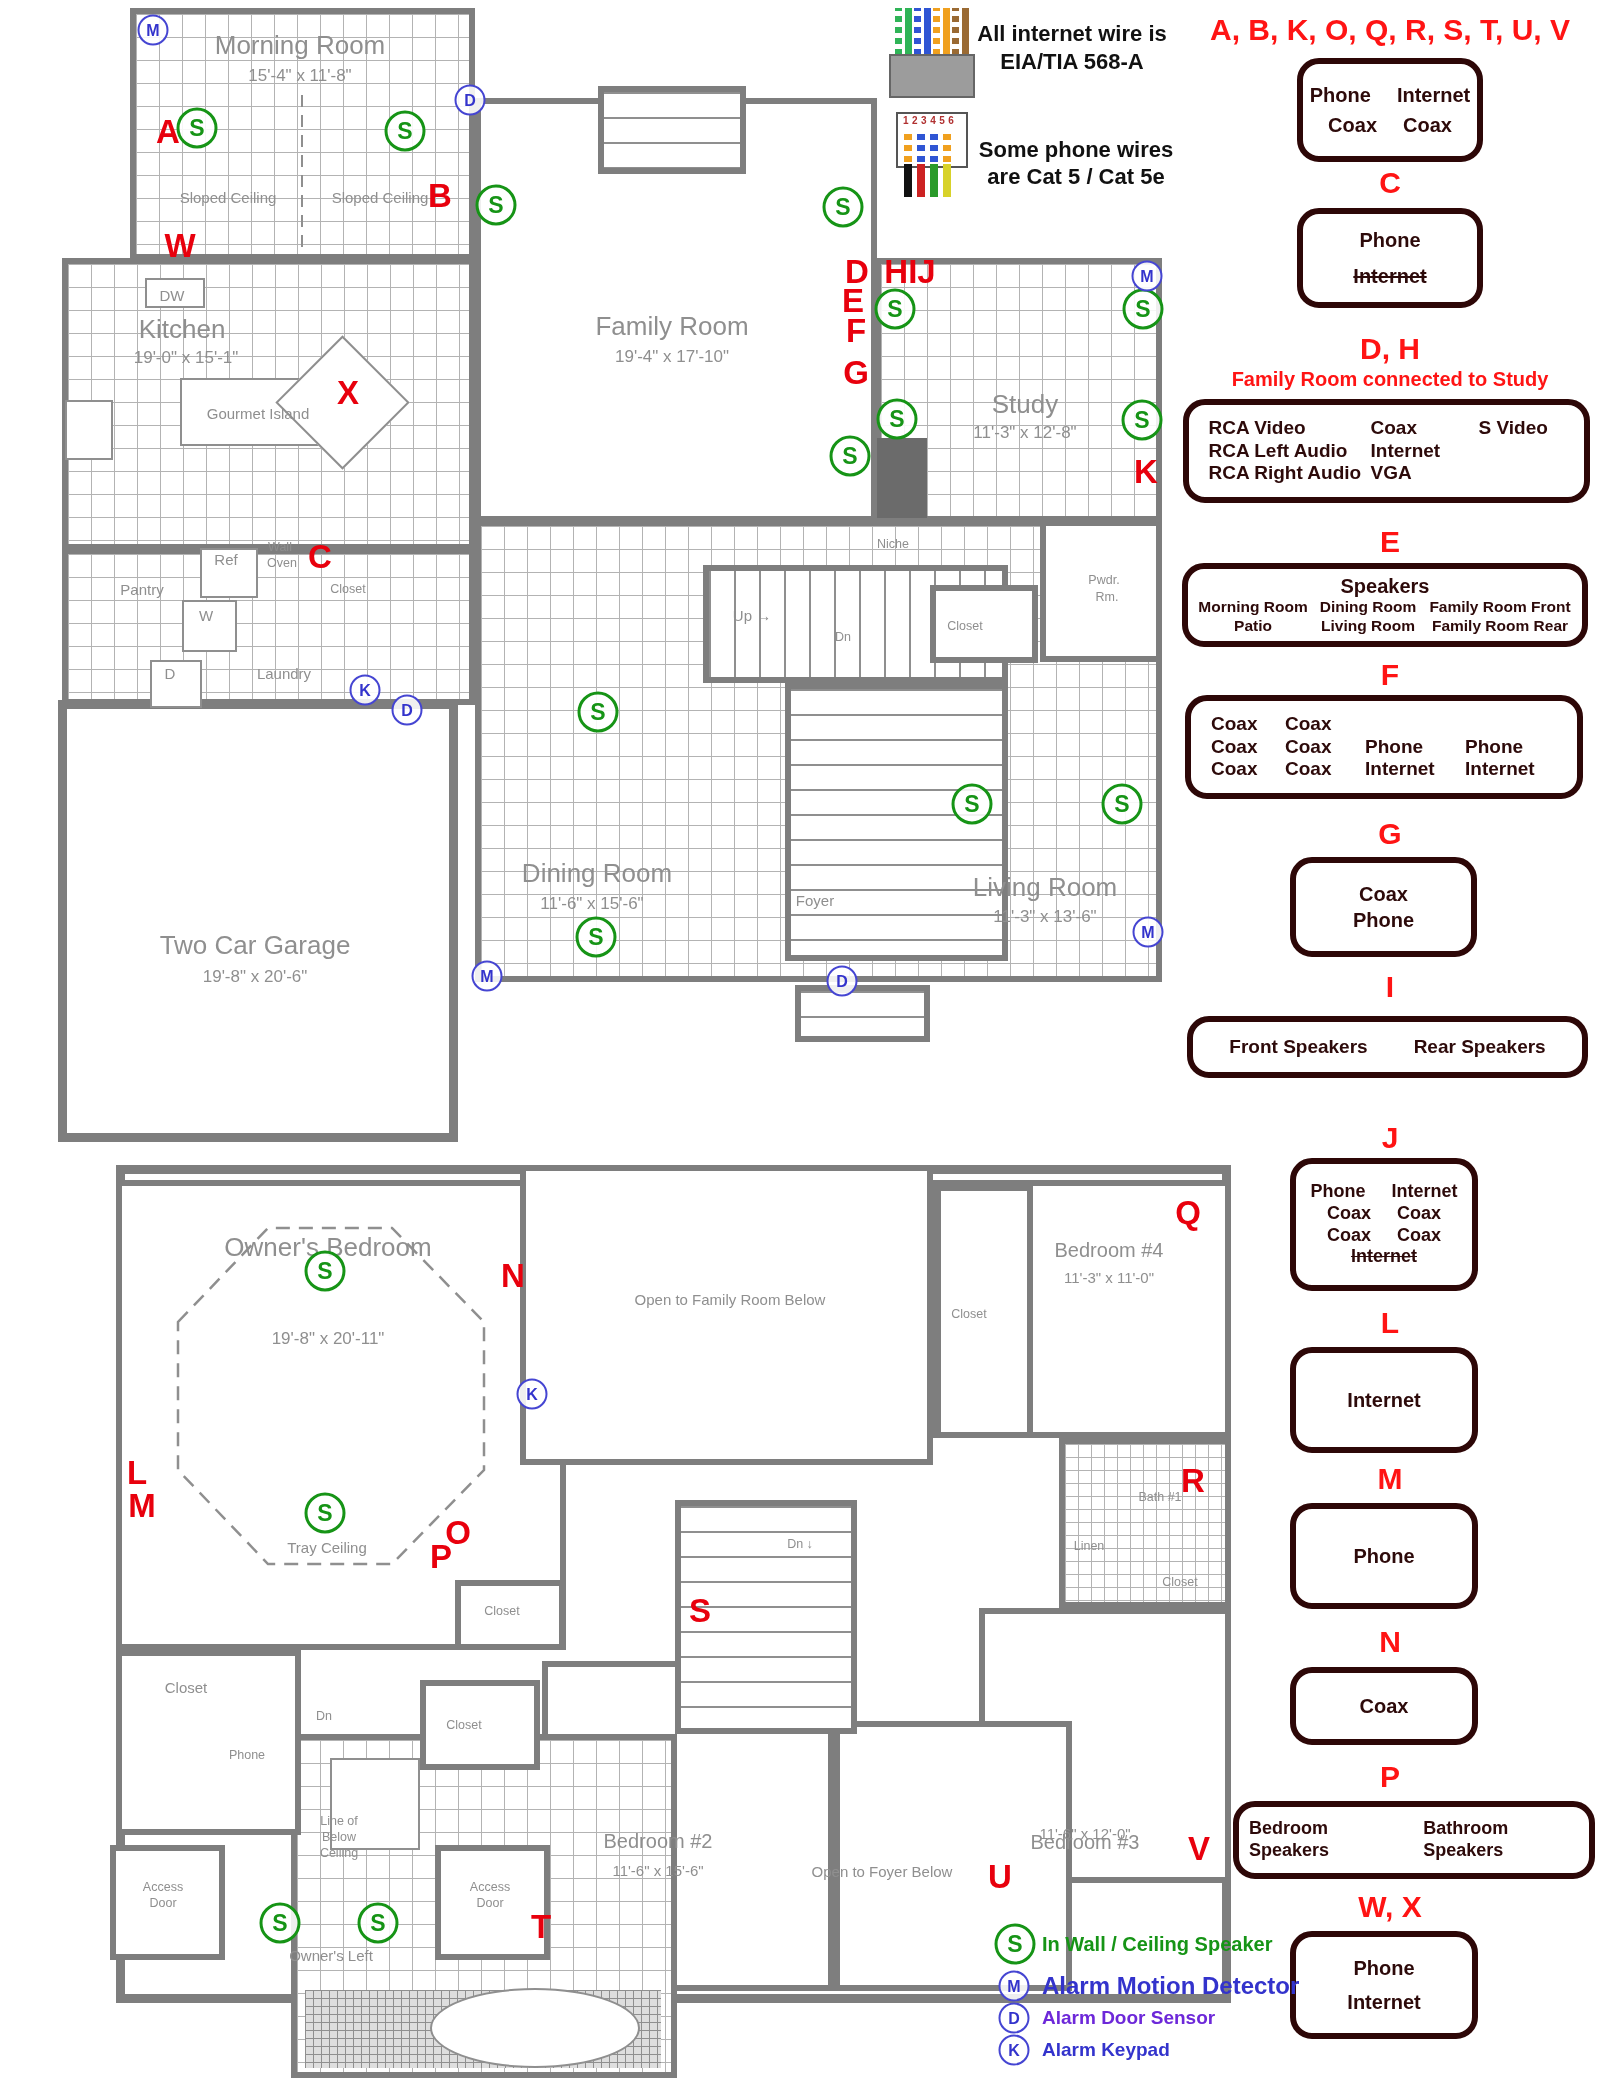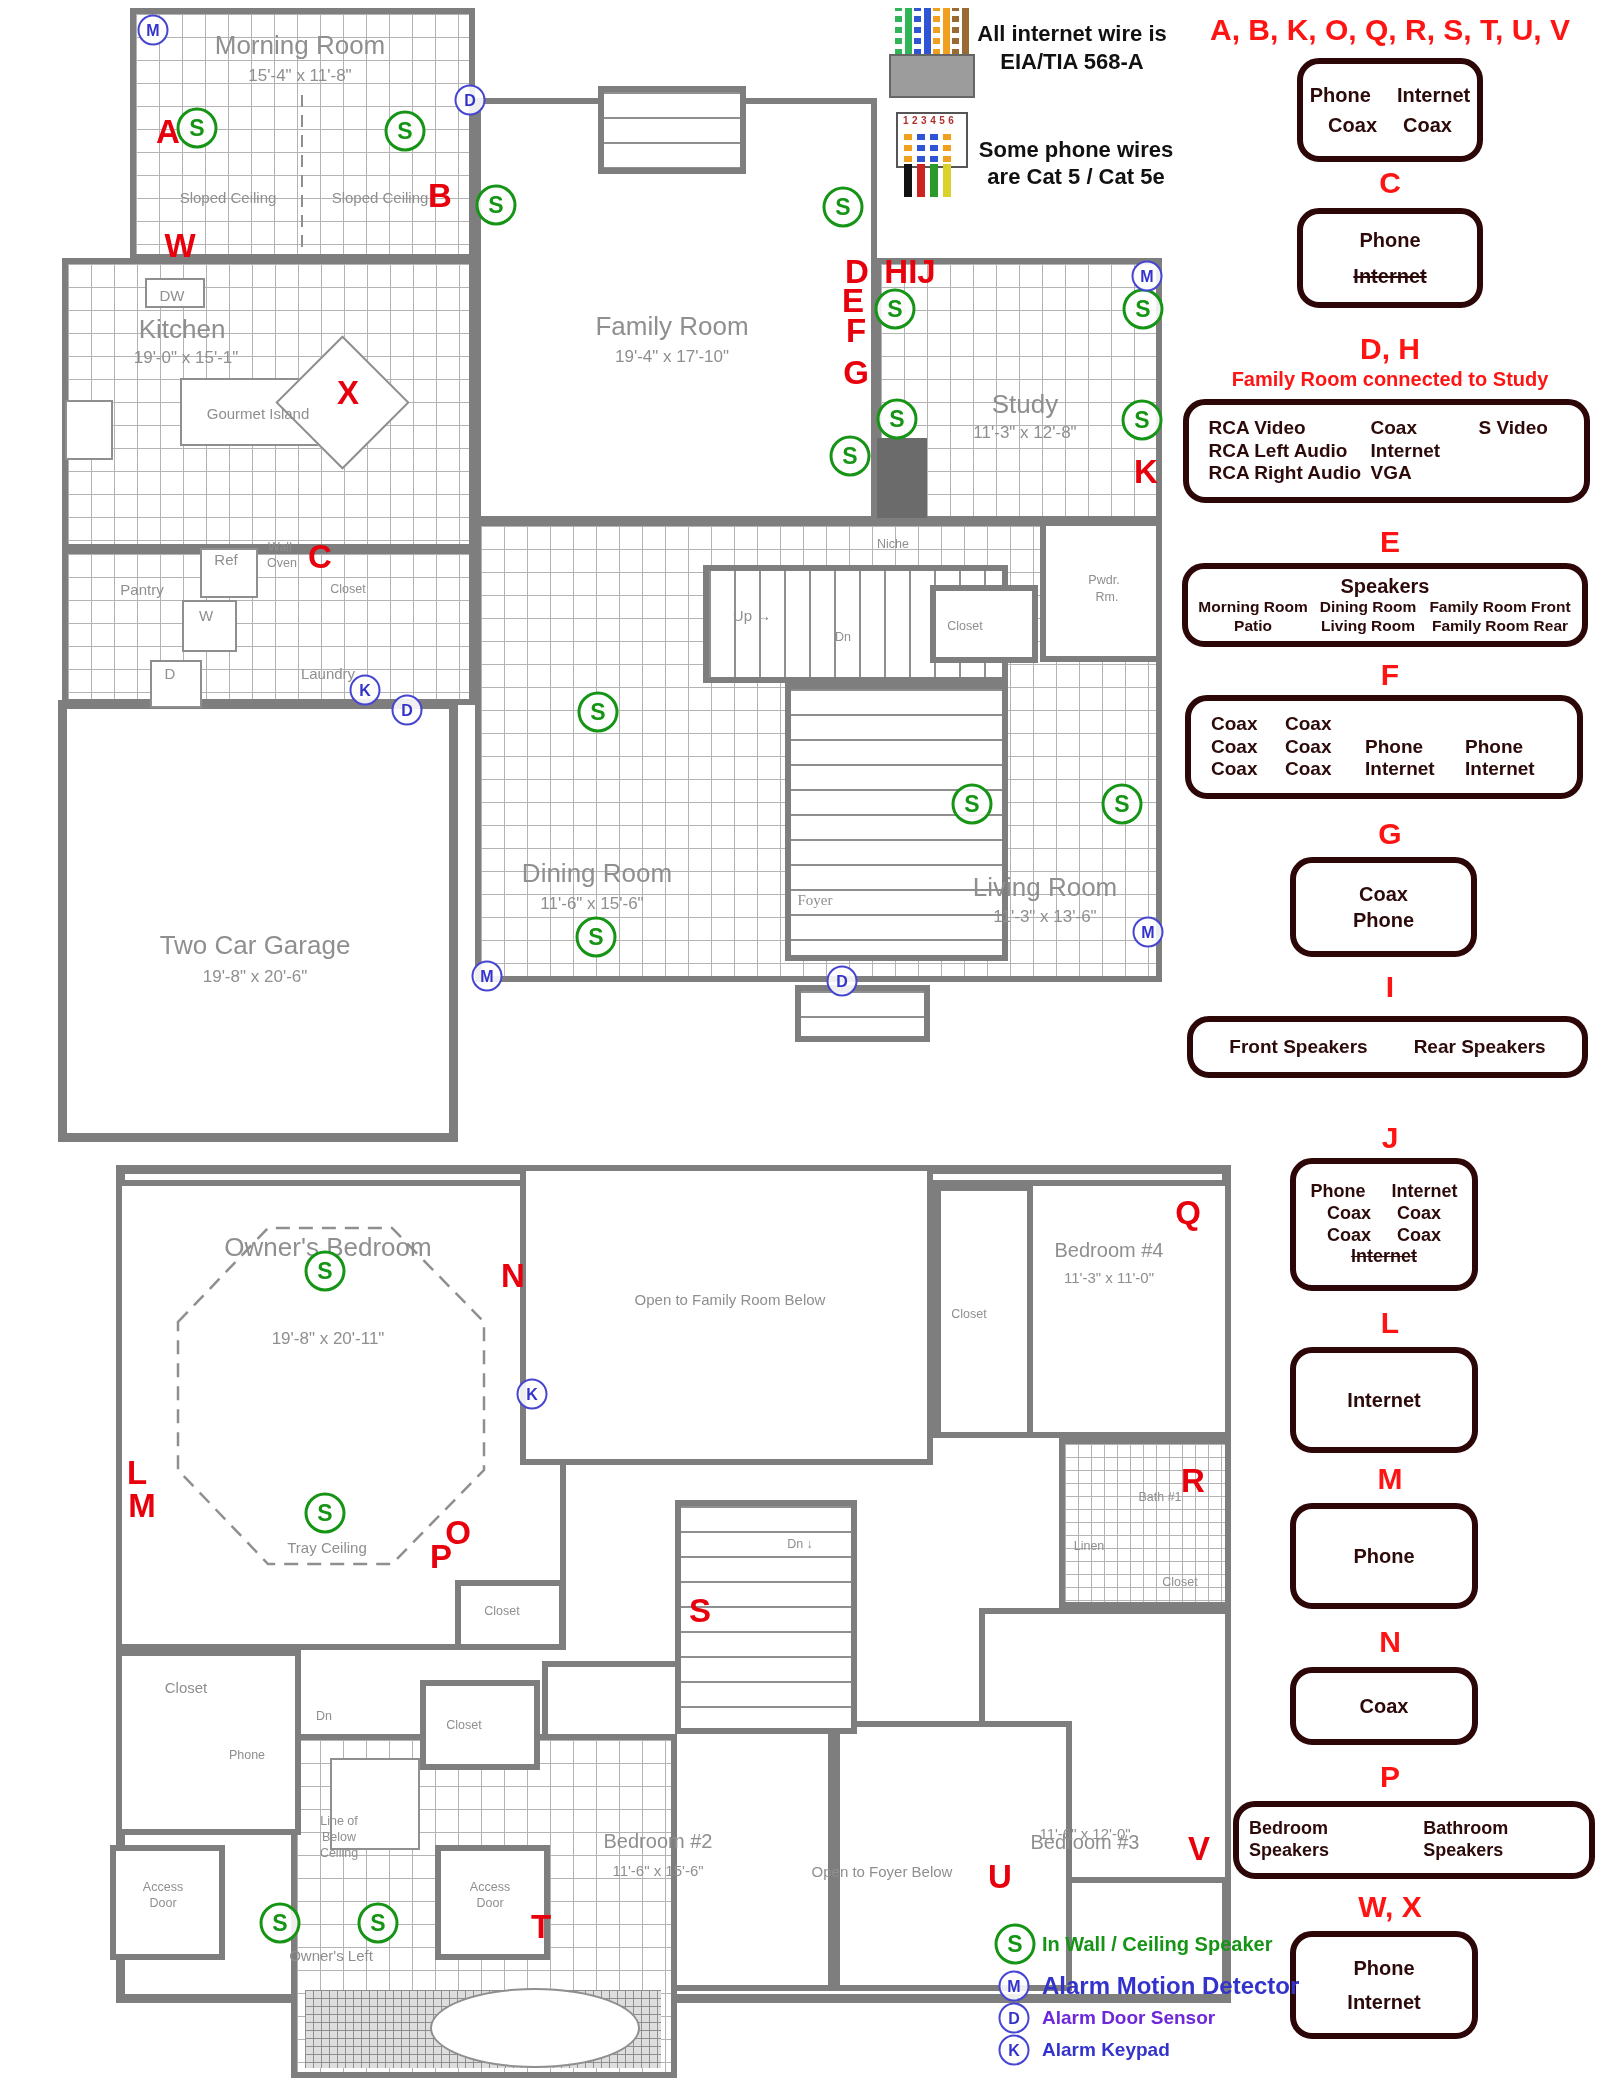--- a/index.html
+++ b/index.html
@@ -115,31 +115,31 @@
       <div class="lbl dims" style="left: 186px; top: 358px;">19'-0" x 15'-1"</div>
       <div class="lbl sm" style="left: 172px; top: 296px;">DW</div>
       <div class="lbl sm" style="left: 258px; top: 414px;">Gourmet Island</div>
       <div class="lbl sm" style="left: 142px; top: 590px;">Pantry</div>
       <div class="lbl sm" style="left: 226px; top: 560px;">Ref</div>
       <div class="lbl xs" style="left: 280px; top: 548px;">Wall</div>
       <div class="lbl xs" style="left: 282px; top: 564px;">Oven</div>
       <div class="lbl xs" style="left: 348px; top: 590px;">Closet</div>
       <div class="lbl sm" style="left: 206px; top: 616px;">W</div>
       <div class="lbl sm" style="left: 170px; top: 674px;">D</div>
-      <div class="lbl sm" style="left: 284px; top: 674px; margin-left: 44px;">Laundry</div>
+      <div class="lbl sm" style="left: 284px; top: 674px;">Laundry</div>
       <div class="lbl lg" style="left: 672px; top: 327px;">Family Room</div>
       <div class="lbl dims" style="left: 672px; top: 357px;">19'-4" x 17'-10"</div>
       <div class="lbl lg" style="left: 1025px; top: 405px;">Study</div>
       <div class="lbl dims" style="left: 1025px; top: 433px;">11'-3" x 12'-8"</div>
       <div class="lbl xs" style="left: 893px; top: 545px;">Niche</div>
       <div class="lbl sm" style="left: 752px; top: 616px;">Up →</div>
       <div class="lbl xs" style="left: 843px; top: 638px;">Dn</div>
       <div class="lbl lg" style="left: 597px; top: 874px;">Dining Room</div>
       <div class="lbl dims" style="left: 592px; top: 904px;">11'-6" x 15'-6"</div>
-      <div class="lbl sm" style="left: 815px; top: 901px; font-family: Liberation Serif, serif;">Foyer</div>
+      <div class="lbl sm" style="left: 815px; top: 901px;">Foyer</div>
       <div class="lbl lg" style="left: 1045px; top: 888px;">Living Room</div>
       <div class="lbl dims" style="left: 1045px; top: 917px;">11'-3" x 13'-6"</div>
       <div class="lbl lg" style="left: 255px; top: 946px;">Two Car Garage</div>
       <div class="lbl dims" style="left: 255px; top: 977px;">19'-8" x 20'-6"</div>
       <div class="lbl xs" style="left: 1104px; top: 581px;">Pwdr.</div>
       <div class="lbl xs" style="left: 1107px; top: 598px;">Rm.</div>
       <div class="lbl xs" style="left: 965px; top: 627px;">Closet</div>
       <div class="lbl lg" style="left: 328px; top: 1248px;">Owner's Bedroom</div>
       <div class="lbl dims" style="left: 328px; top: 1339px;">19'-8" x 20'-11"</div>
       <div class="lbl sm" style="left: 327px; top: 1548px;">Tray Ceiling</div>

